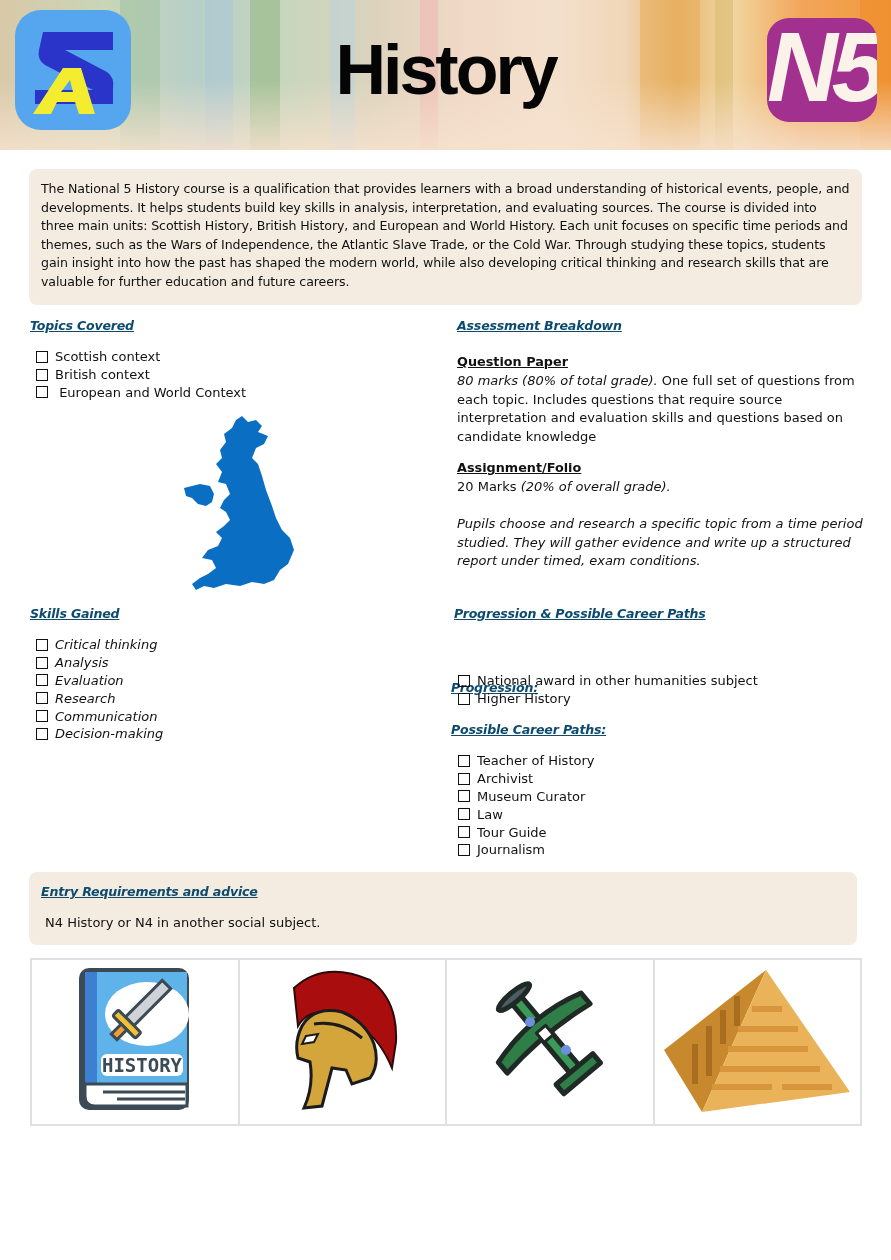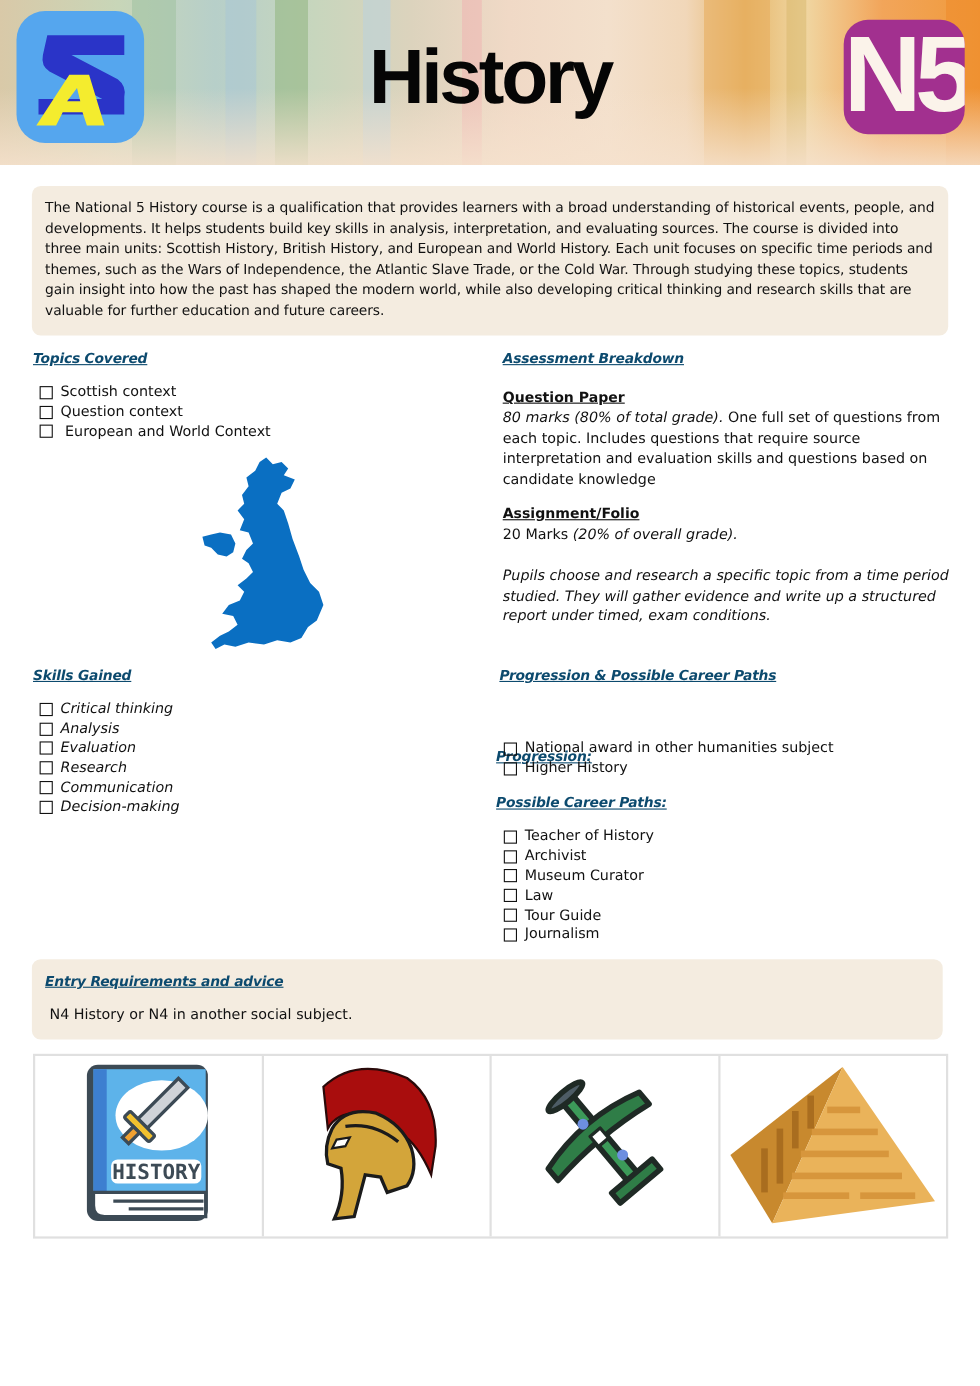--- a/index.html
+++ b/index.html
@@ -20,21 +20,21 @@
     position: absolute; left: 15px; top: 10px; width: 116px; height: 120px;
     border-radius: 26px; background: #55a6ee;
   }
   .logo-n5 {
     position: absolute; left: 767px; top: 18px; width: 110px; height: 104px;
     border-radius: 22px; background: #a2308f; overflow: hidden;
   }
   .logo-n5 span {
     position: absolute; left: 0; right: 0; top: -6px; text-align: center;
     font-family: "Liberation Sans", sans-serif; font-weight: bold; font-size: 98px;
-    color: #fbf3ea; letter-spacing: -6px; line-height: 110px;
+    color: #fbf3ea; letter-spacing: -6px; line-height: 110px; font-style: italic;
   }
   .page-title {
     position: absolute; left: 0; right: 0; top: 22px; text-align: center;
     font-family: "Liberation Sans", sans-serif; font-weight: bold; font-size: 70px;
     letter-spacing: -3px; color: #050505; line-height: 96px;
   }
 
   
   .panel { position: absolute; background: #f4ece0; border-radius: 8px; }
   .intro { left: 29px; top: 169px; width: 833px; height: 136px; padding: 11px 12px; }
@@ -104,21 +104,21 @@
 </div>
 
 <div class="section-heading" style="left:30px;top:318px;">Topics Covered</div>
 <ul class="checklist" style="left:36px;top:348px;">
   <li>
       <span class="box"></span>
       <span class="lbl">Scottish context</span>
     </li>
   <li>
       <span class="box"></span>
-      <span class="lbl">Question context</span>
+      <span class="lbl">British context</span>
     </li>
   <li>
       <span class="box"></span>
       <span class="lbl" style="white-space:pre"> European and World Context</span>
     </li>
 </ul>
 
 <div style="position:absolute;left:178px;top:414px;width:120px;height:180px;">
   <svg width="120" height="180" viewBox="0 0 120 180">
     <g fill="#0a6fc2">

